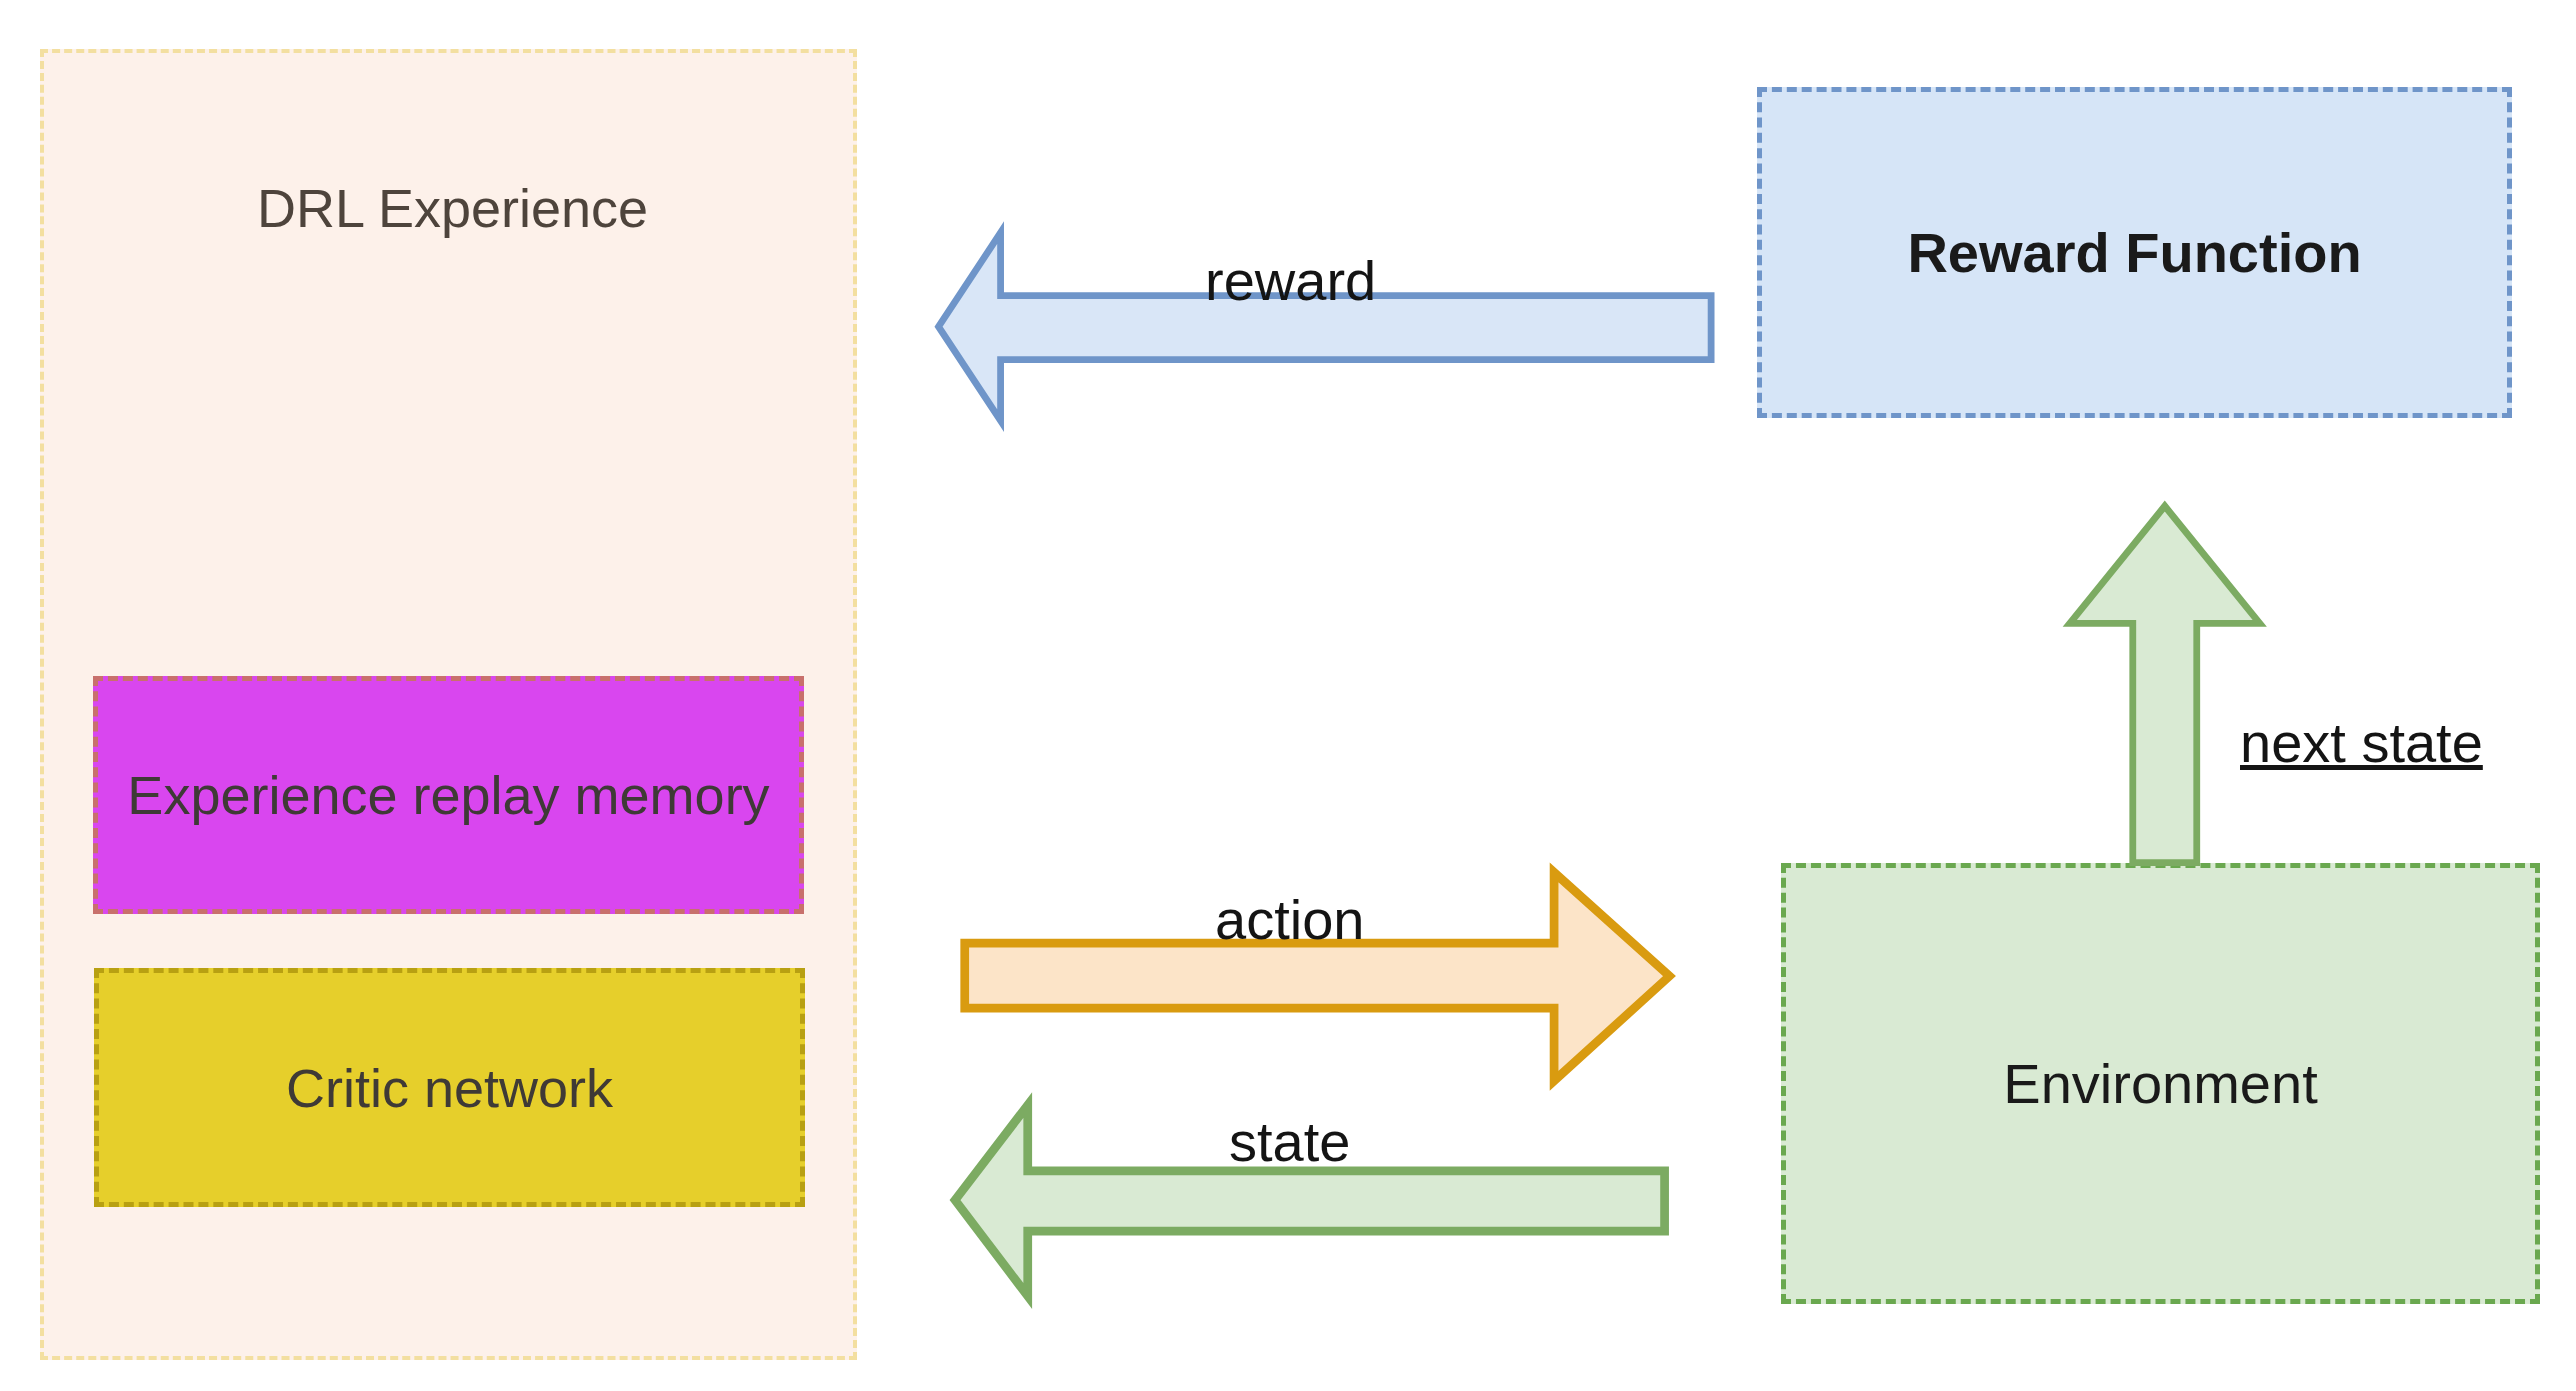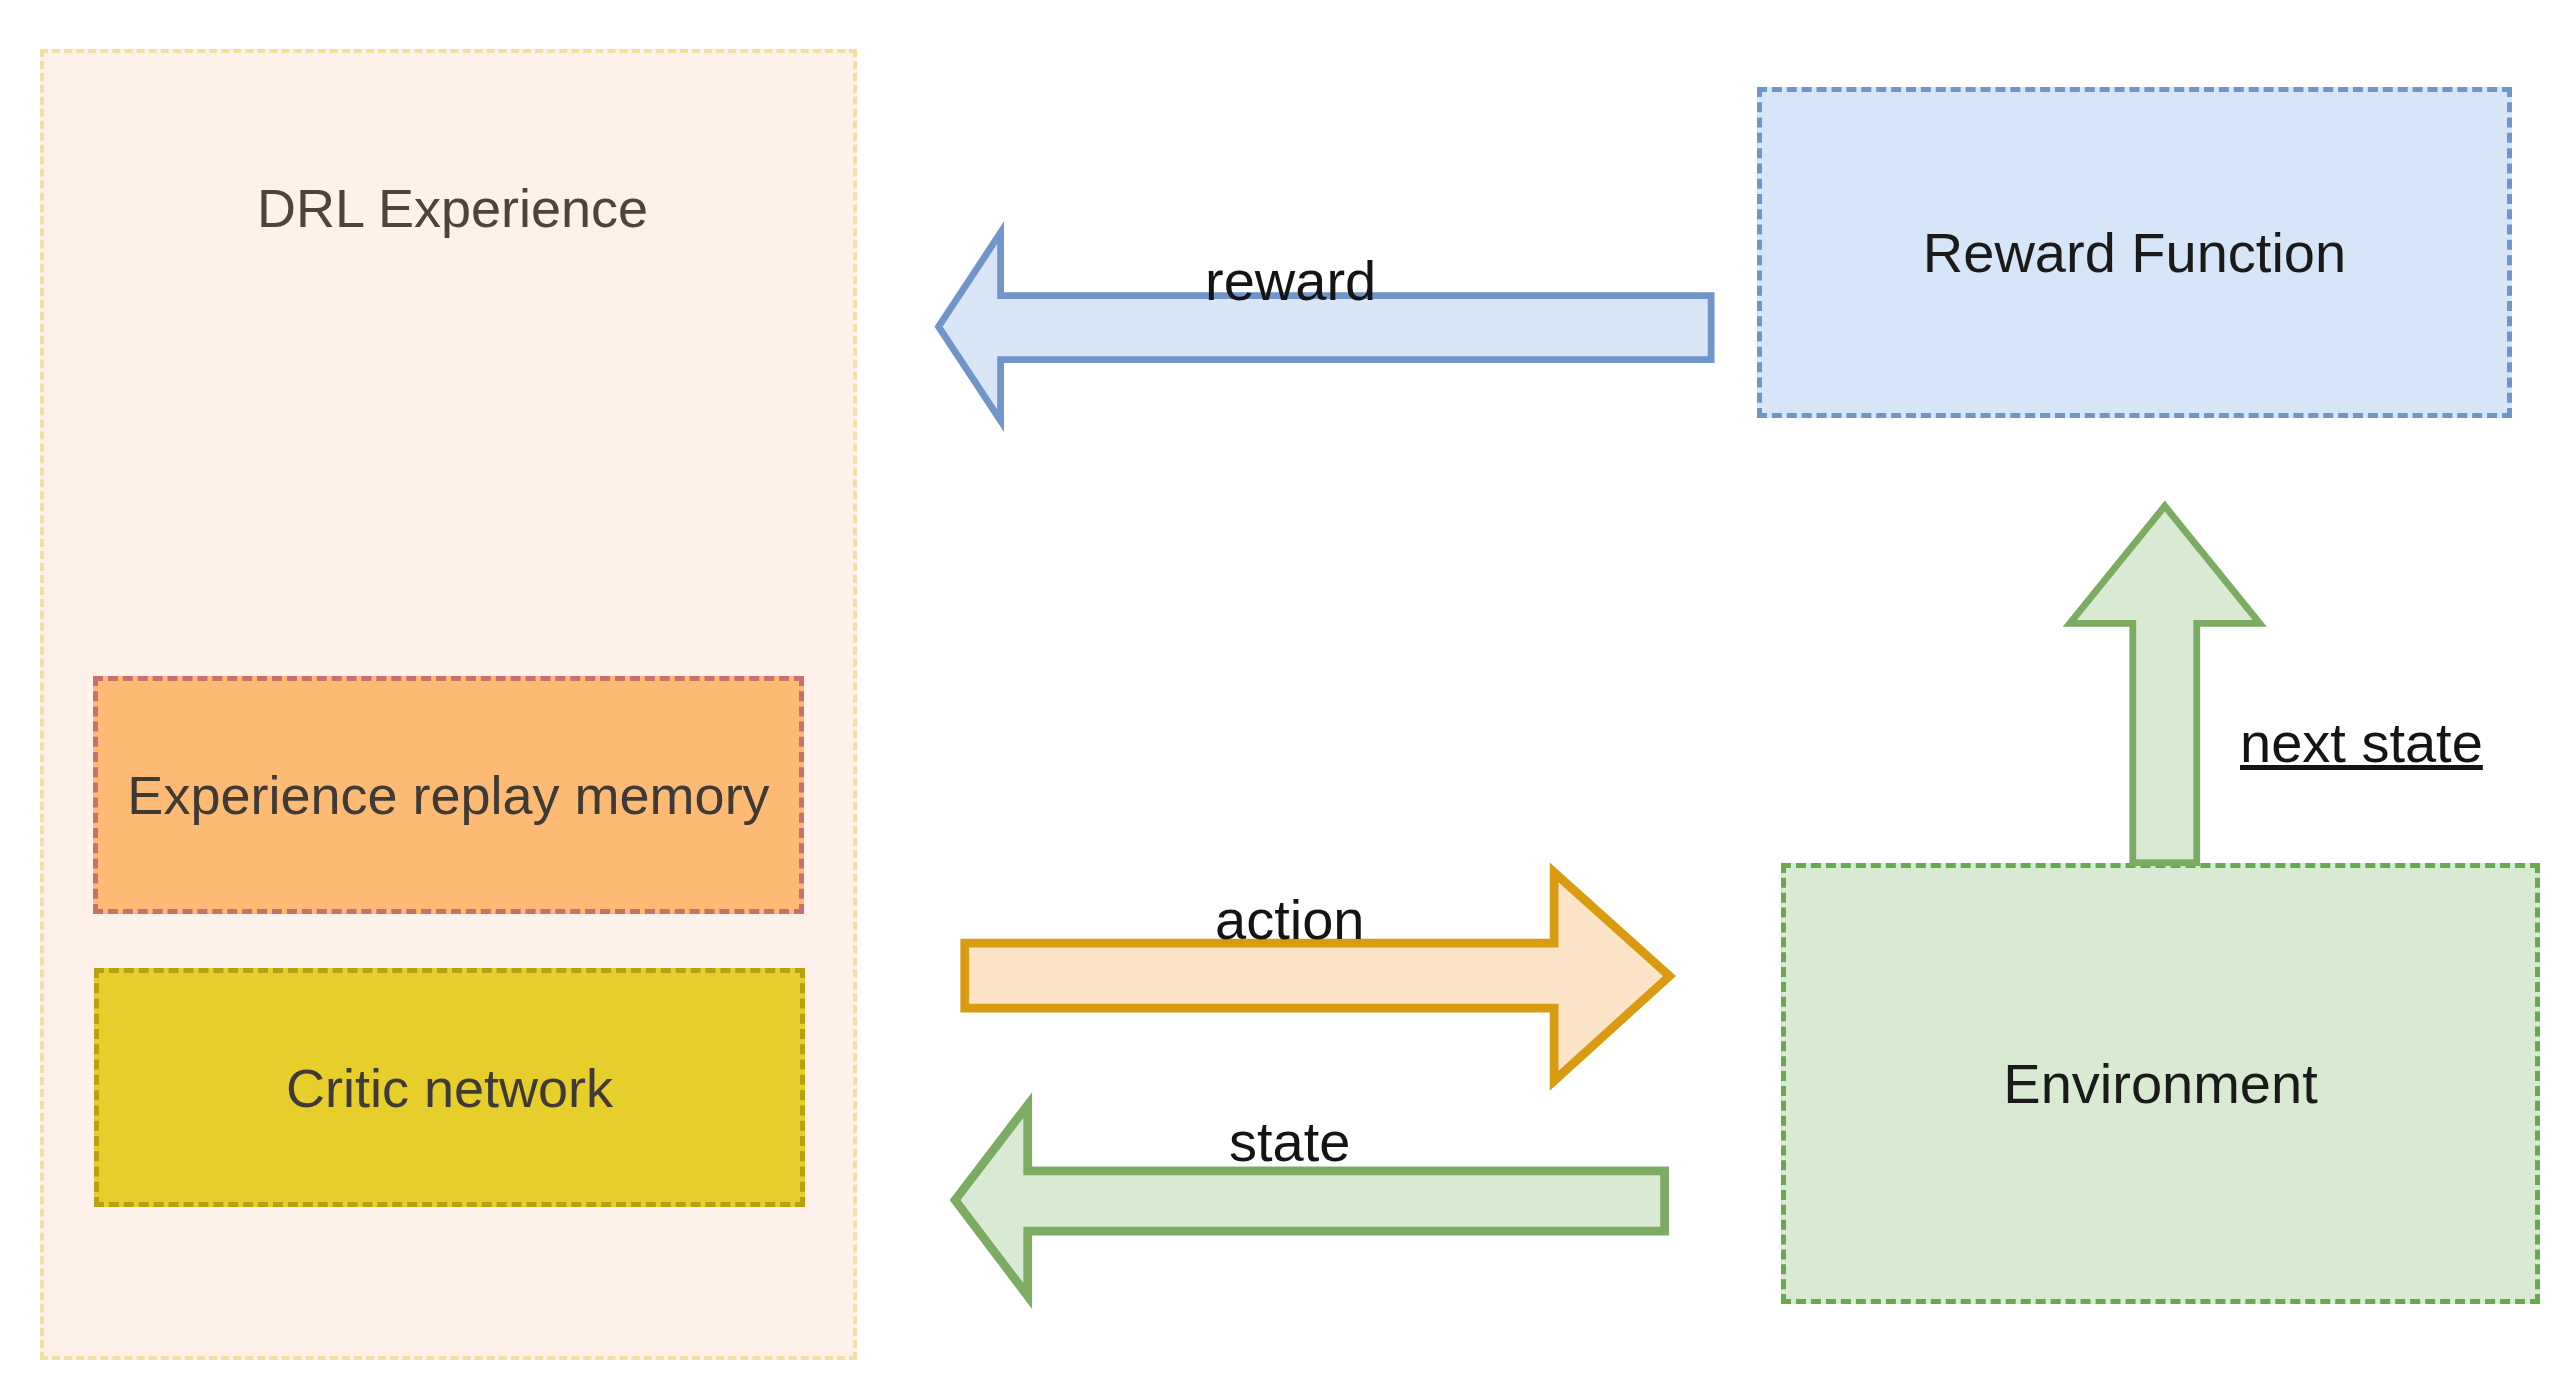--- a/index.html
+++ b/index.html
@@ -58,21 +58,21 @@
     border: 5.8px dashed #5c8a2d;
     color: #fdf7f2;
     font-size: 54px;
   }
 
   #experience-replay {
     left: 93px;
     top: 676px;
     width: 711px;
     height: 238px;
-    background: #fdba74;
+    background: #d946ef;
     border: 5.8px dashed #c8706c;
     color: #3f3a36;
     font-size: 54px;
     line-height: 1.2;
   }
 
   #critic-network {
     left: 94px;
     top: 968px;
     width: 711px;
@@ -85,20 +85,21 @@
 
   #reward-function {
     left: 1757px;
     top: 87px;
     width: 755px;
     height: 331px;
     background: #d6e5f7;
     border: 5.8px dashed #6f95c9;
     color: #1a1a1a;
     font-size: 56px;
+    font-weight: bold;
   }
 
   #environment {
     left: 1753px;
     top: 863px;
     width: 759px;
     height: 441px;
     background: #d9ead3;
     border: 5.8px dashed #6aa84f;
     color: #1a1a1a;

